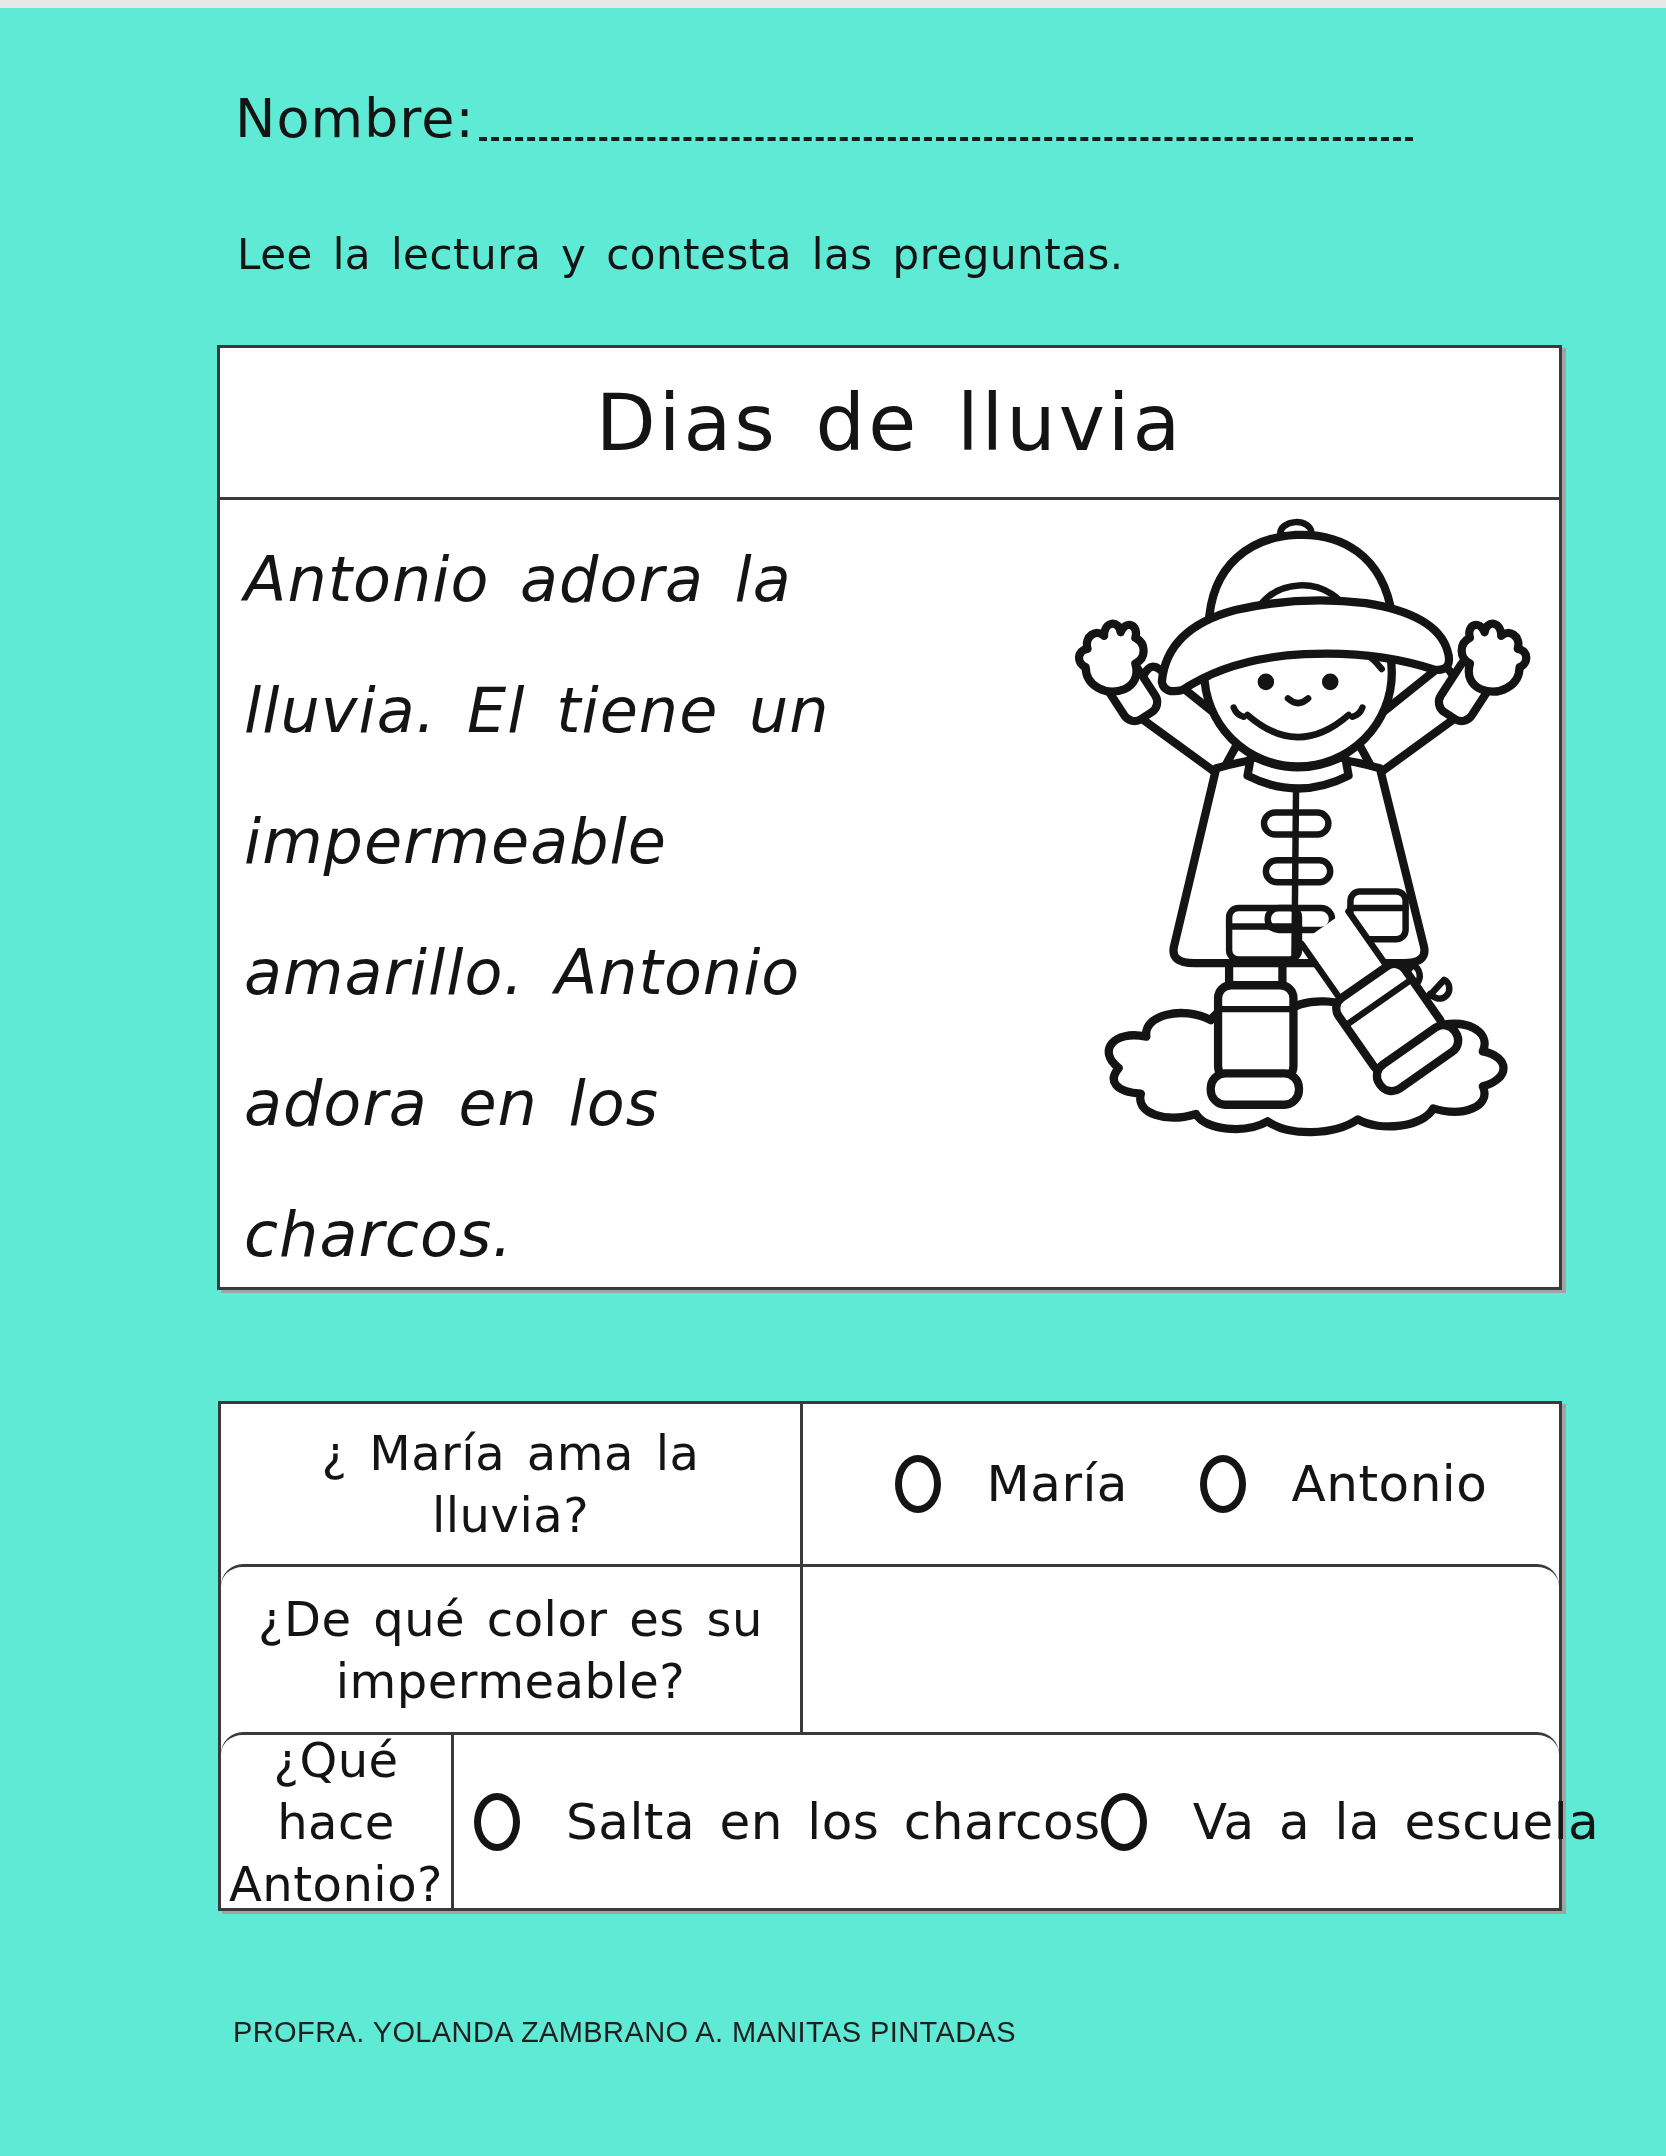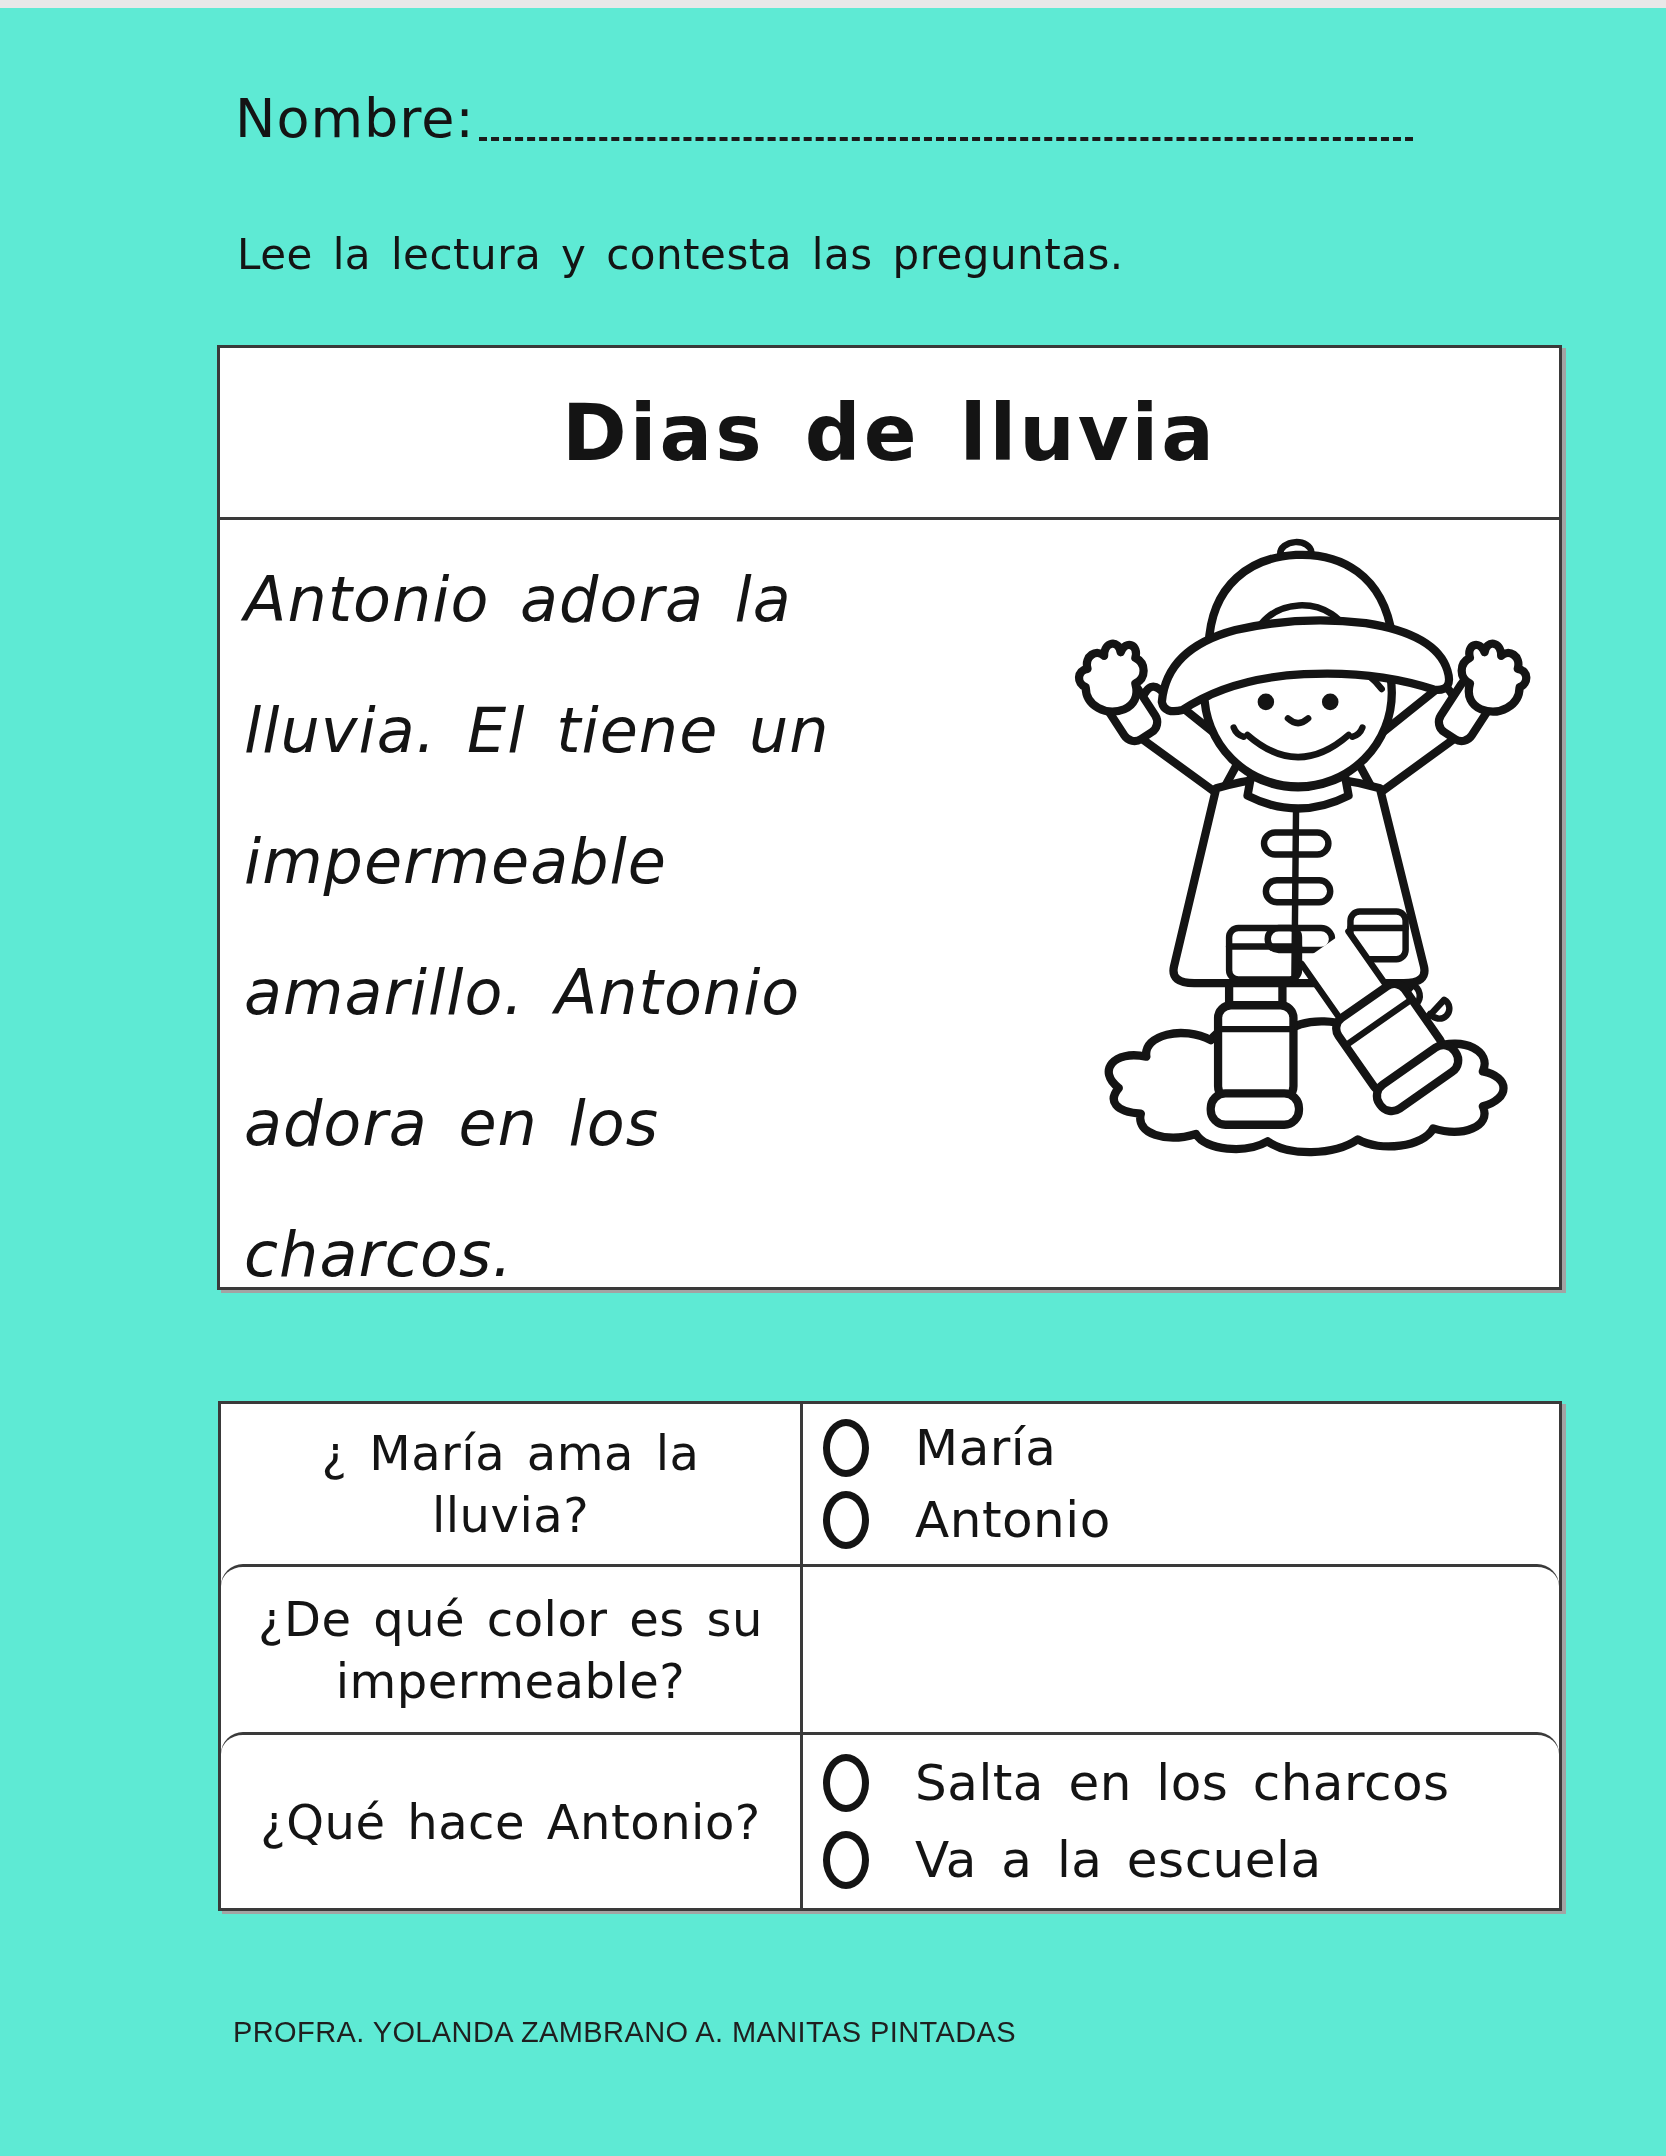--- a/index.html
+++ b/index.html
@@ -18,23 +18,23 @@
   
   .instruction { position:absolute; left:237px; top:222px; font-size:42px; letter-spacing:0.5px; word-spacing:6px; white-space:nowrap; }
 
   
   .reading-box {
     position:absolute; left:217px; top:337px; width:1345px; height:945px;
     border:3px solid #3a3a3a; box-sizing:border-box; background:#fff;
     box-shadow:4px 3px 0 0 #a3a3a3;
   }
   .reading-title {
-    height:172px; border-bottom:3px solid #3a3a3a; box-sizing:border-box;
+    height:152px; border-bottom:3px solid #3a3a3a; box-sizing:border-box;
     display:flex; align-items:center; justify-content:center;
-    font-size:78px; letter-spacing:3px; word-spacing:10px;font-weight:bold;
+    font-size:78px; letter-spacing:3px; word-spacing:10px;
   }
   .reading-content { display:flex; height:804px; }
   .passage { flex:1; padding:14px 0 0 24px; font-size:62px; letter-spacing:1px; word-spacing:10px; }
   .passage-line { line-height:131px; white-space:nowrap;font-style:italic; }
   .figure { width:478px; height:664px; margin:8px 10px 0 0; flex-shrink:0; }
   .figure svg { width:100%; height:100%; display:block; }
 
   
   .qa-table {
     position:absolute; left:218px; top:1393px; width:1344px;
@@ -44,21 +44,21 @@
   .qa-row { display:flex; }
   .qa-row + .qa-row { border-top:3px solid #3a3a3a;border-radius:22px; }
   .row-0 { height:160px; } .row-1 { height:165px; } .row-2 { height:173px; }
   .q-cell {
     width:582px; border-right:3px solid #3a3a3a; box-sizing:border-box;
     display:flex; align-items:center; justify-content:center; text-align:center;
     font-size:48px; line-height:62px; letter-spacing:0.5px; word-spacing:6px;
     white-space:pre-line; padding:0 8px;
   }
   .opt-cell {
-    flex:1; display:flex; flex-direction:column; justify-content:space-evenly;
+    flex:1; display:flex; flex-direction:row; justify-content:space-evenly;
     padding-left:20px; box-sizing:border-box;
   }
   .opt { display:flex; align-items:center; }
   .bubble {
     width:32px; height:44px; border:7px solid #141414; border-radius:50%;
     flex-shrink:0; margin-right:46px; background:#fff;
   }
   .opt-label { font-size:50px; letter-spacing:0.5px; word-spacing:8px; white-space:nowrap; }
 
   

